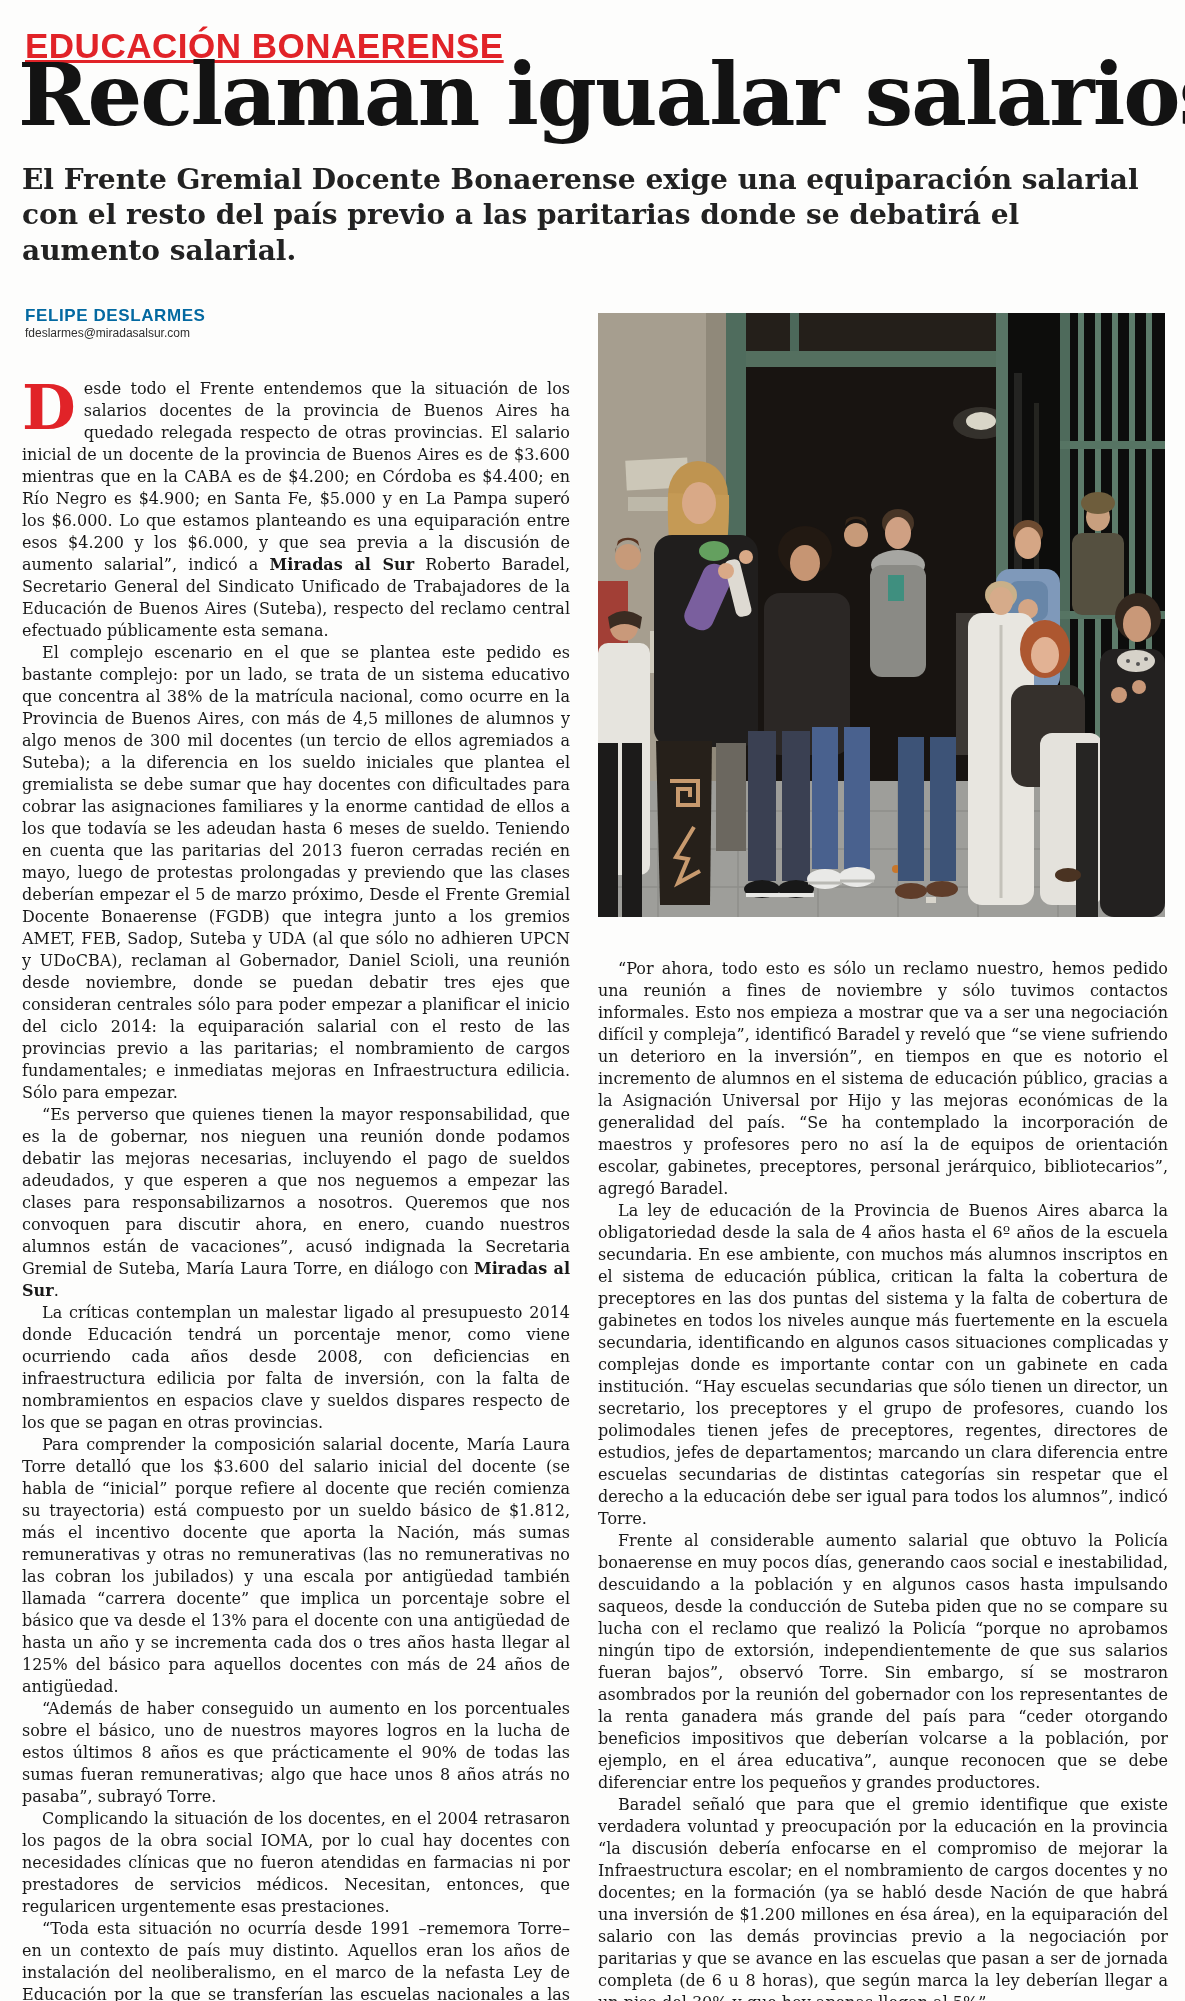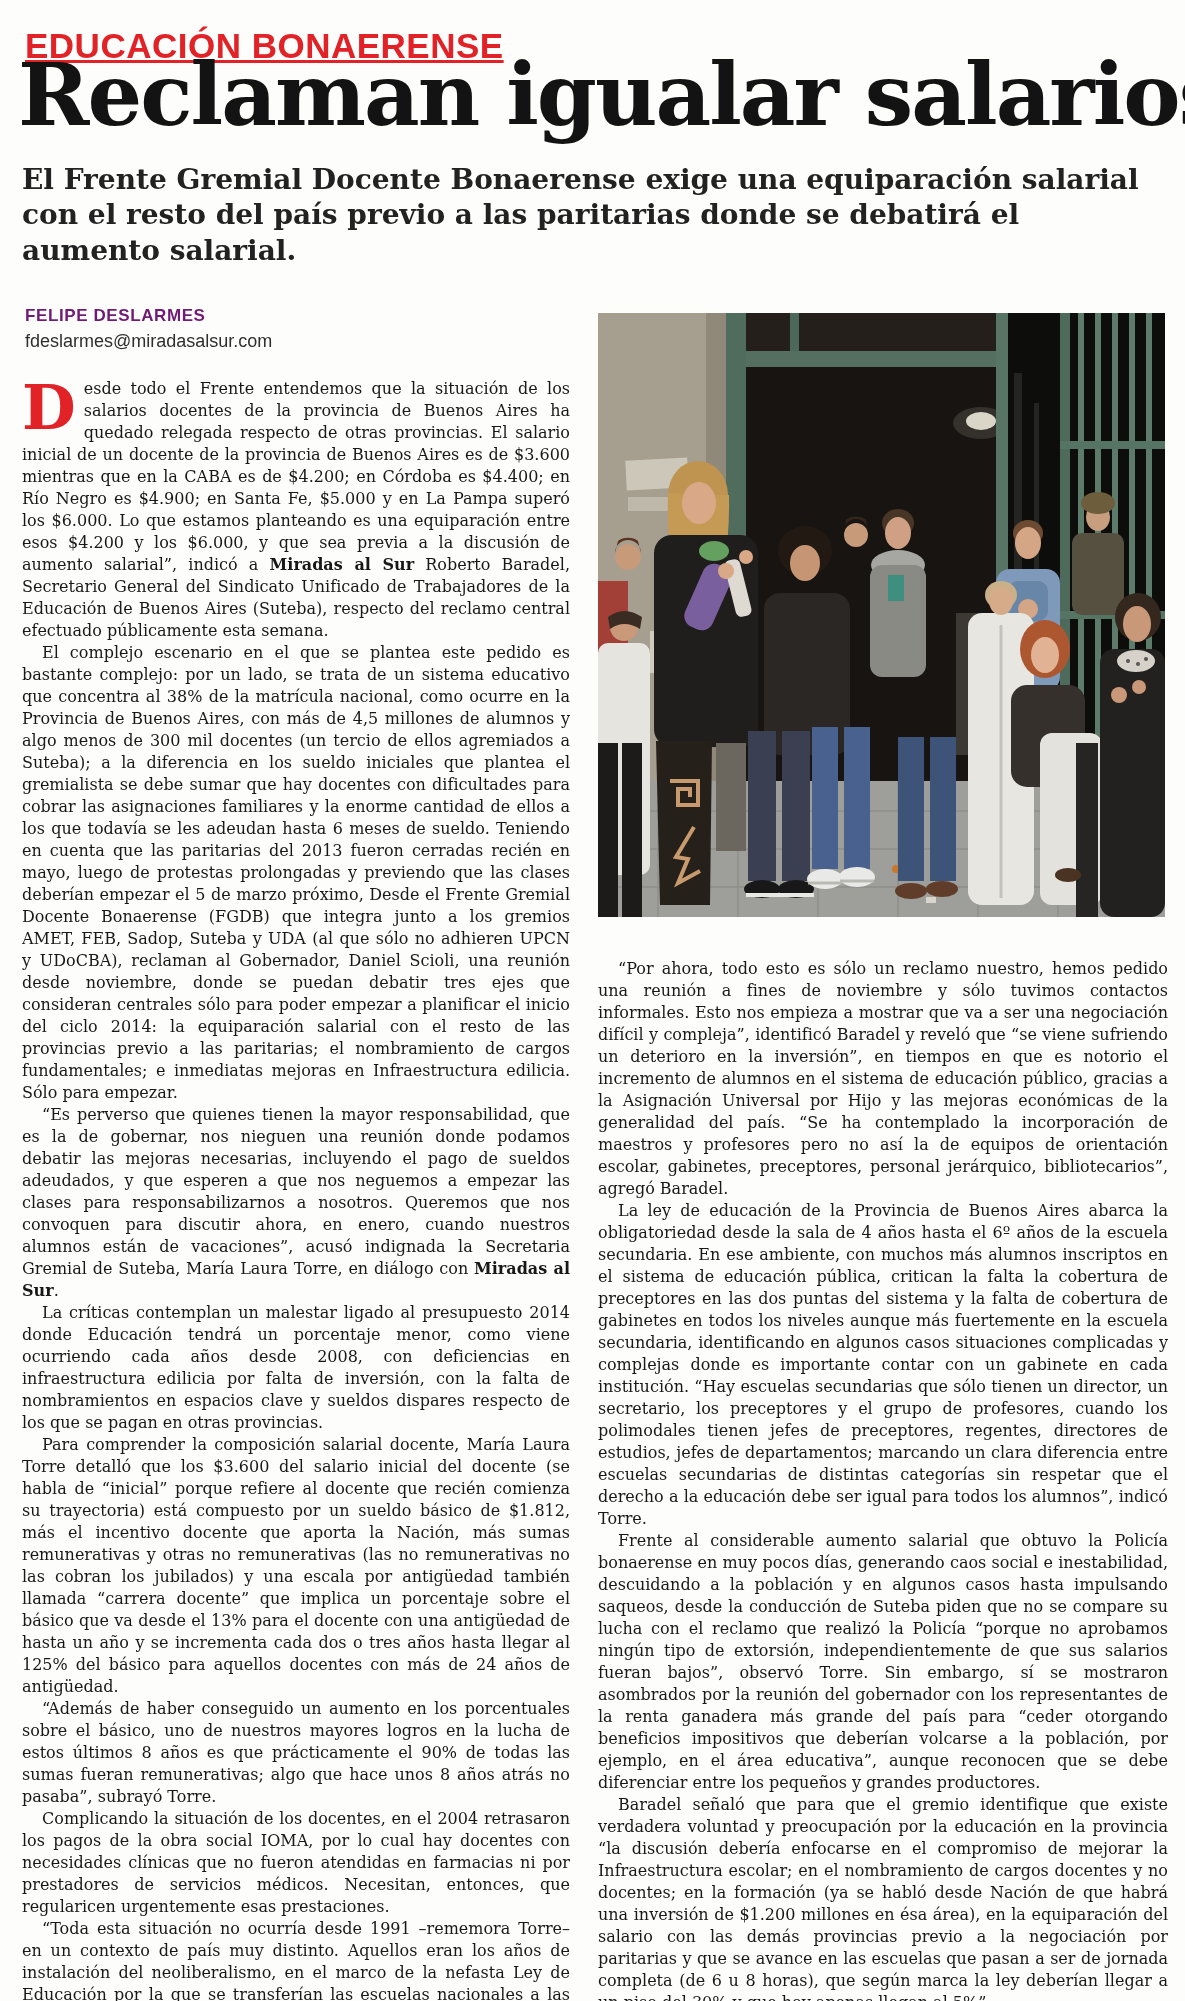--- a/index.html
+++ b/index.html
@@ -17,22 +17,22 @@
     position:absolute; left:18px; top:50px; margin:0;
     font-family:"DejaVu Serif", serif; font-weight:bold;
     font-size:86px; line-height:1.05; letter-spacing:-2px;
     color:#131313; white-space:nowrap;
   }
   .deck {
     position:absolute; left:22px; top:162px; margin:0; width:1140px;
     font-size:28px; line-height:1.26; color:#222; font-weight:bold;
   }
   .byline { position:absolute; left:25px; top:306px; font-family:"Liberation Sans", sans-serif; }
-  .byline .author { font-weight:bold; font-size:17px; letter-spacing:0.6px; color:#701a75; }
-  .byline .email  { font-size:18px; color:#2f2f2f; margin-top:5px; }
+  .byline .author { font-weight:bold; font-size:17px; letter-spacing:0.6px; color:#0369a1; }
+  .byline .email  { font-size:12px; color:#2f2f2f; }
   .col {
     position:absolute; font-size:16px; line-height:22px;
     text-align:justify; color:#181818;
   }
   .col p { margin:0; }
   .col p.ind { text-indent:20px; }
   #left-col  { left:22px;  top:378px; width:548px;  }
   #right-col { left:598px; top:958px; width:570px;  }
   .dropcap {
     float:left; font-weight:bold; color:var(--red,#e12328);

